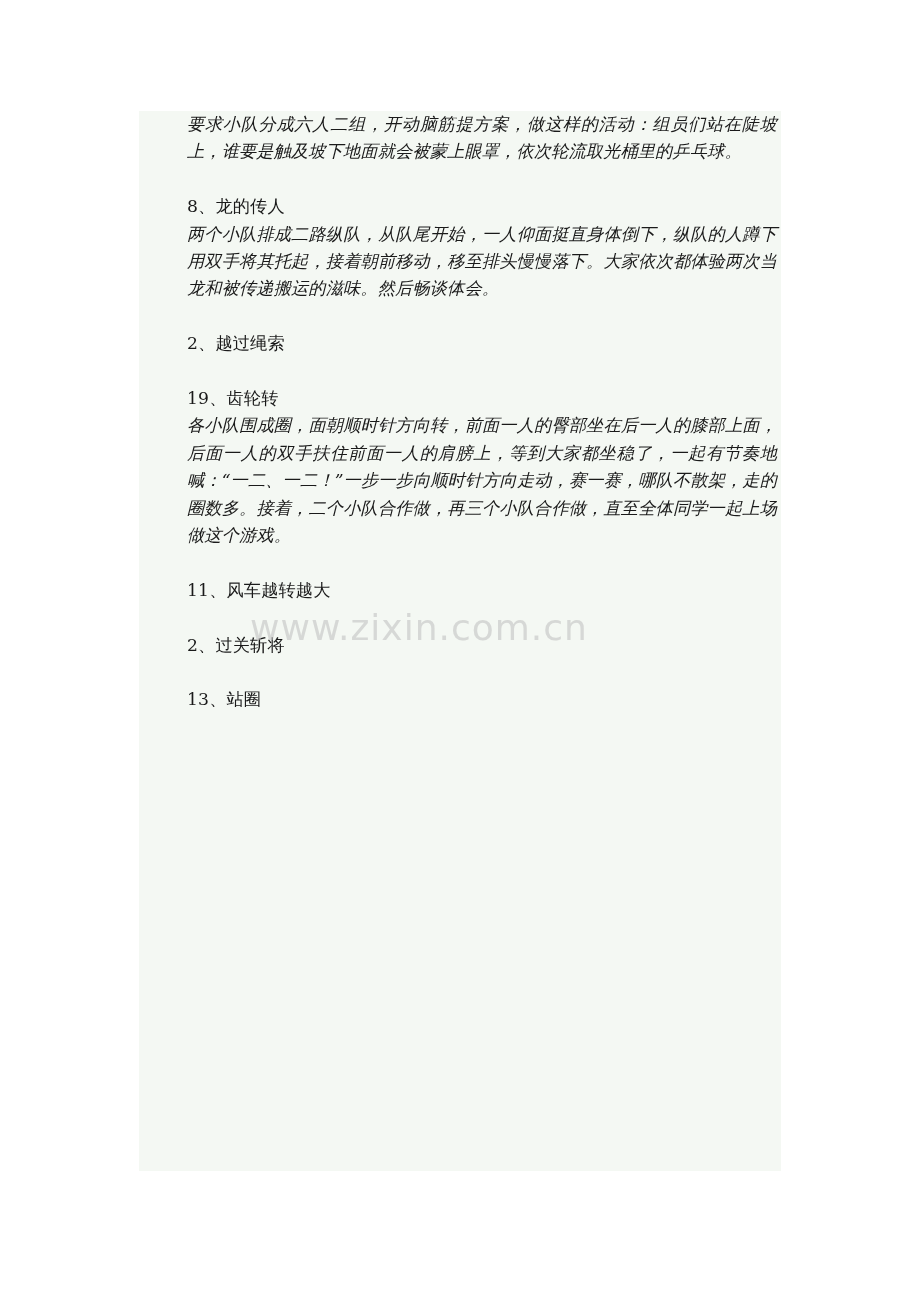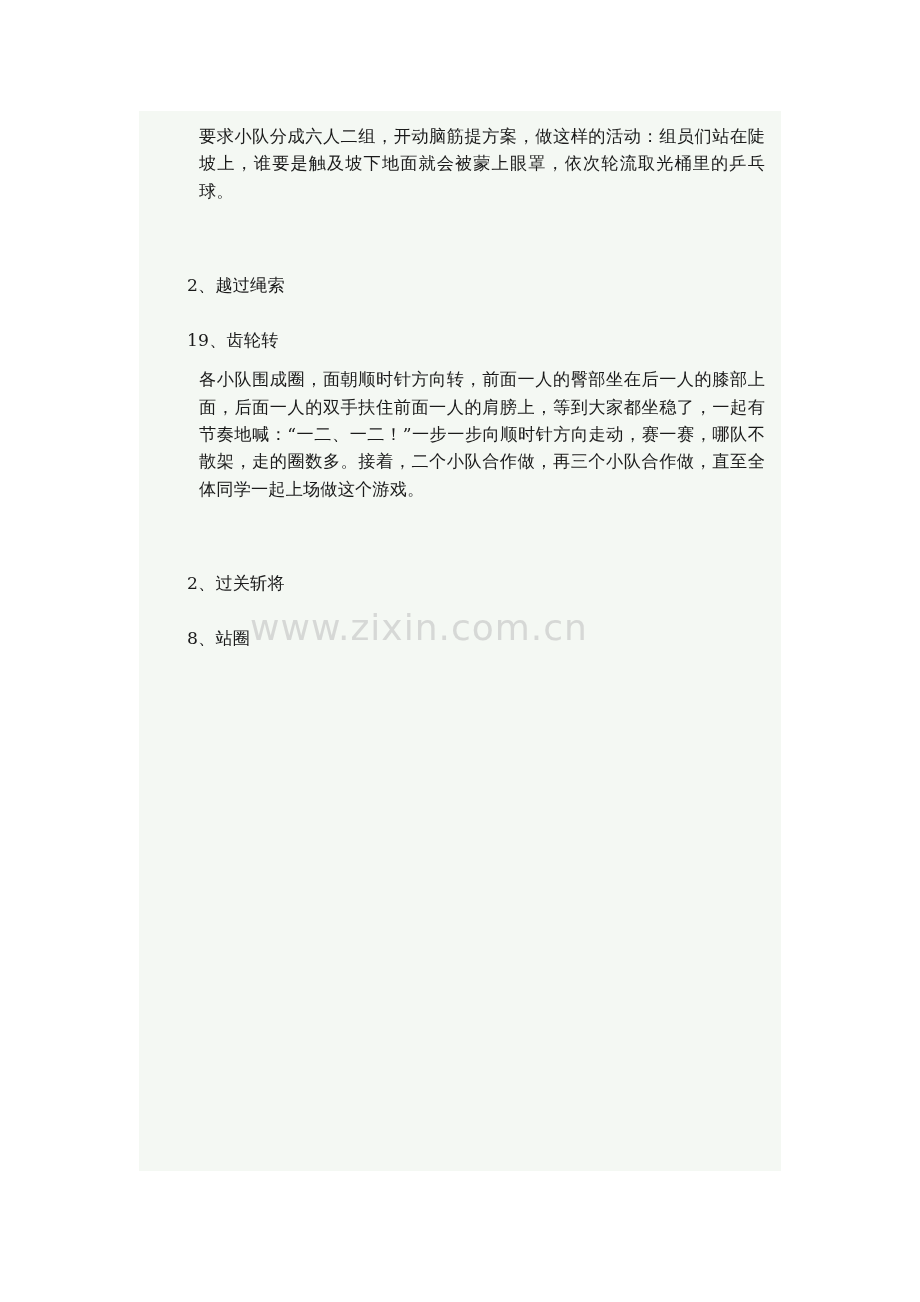--- a/index.html
+++ b/index.html
@@ -26,23 +26,24 @@
       left: 48px;
       top: 0px;
       width: 590px;
       font-family: "DejaVu Serif", "Liberation Serif", serif;
       font-size: 17.2px;
       line-height: 27.4px;
       color: #1a1a1a;
       letter-spacing: 0.15px;
     }
     .para {
-      margin: 12px;
+      margin: 0;
       text-align: justify;
       text-align-last: left;
+      font-style: italic;
     }
     .title {
       margin: 0;
     }
     .gap {
       height: 27.4px;
     }
     .watermark {
       position: absolute;
       left: 250px;
@@ -57,41 +58,46 @@
     }
   </style>
 </head>
 <body>
 
 <div class="page">
   <div class="content">
     <p class="para">要求小队分成六人二组，开动脑筋提方案，做这样的活动：组员们站在陡坡上，谁要是触及坡下地面就会被蒙上眼罩，依次轮流取光桶里的乒乓球。</p>
     <div class="gap"></div>
 
+    <section>
+      <p class="title">8、龙的传人</p>
+      <p class="para">两个小队排成二路纵队，从队尾开始，一人仰面挺直身体倒下，纵队的人蹲下用双手将其托起，接着朝前移动，移至排头慢慢落下。大家依次都体验两次当龙和被传递搬运的滋味。然后畅谈体会。</p>
+    </section>
     <div class="gap"></div>
 
     <section>
       <p class="title">2、越过绳索</p>
     </section>
     <div class="gap"></div>
 
     <section>
       <p class="title">19、齿轮转</p>
       <p class="para">各小队围成圈，面朝顺时针方向转，前面一人的臀部坐在后一人的膝部上面，后面一人的双手扶住前面一人的肩膀上，等到大家都坐稳了，一起有节奏地喊：“一二、一二！”一步一步向顺时针方向走动，赛一赛，哪队不散架，走的圈数多。接着，二个小队合作做，再三个小队合作做，直至全体同学一起上场做这个游戏。</p>
     </section>
     <div class="gap"></div>
 
     <section>
+      <p class="title">11、风车越转越大</p>
     </section>
     <div class="gap"></div>
 
     <section>
       <p class="title">2、过关斩将</p>
     </section>
     <div class="gap"></div>
 
     <section>
-      <p class="title">8、站圈</p>
+      <p class="title">13、站圈</p>
     </section>
   </div>
 </div>
 
 <div class="watermark">www.zixin.com.cn</div>
 
 </body></html>

